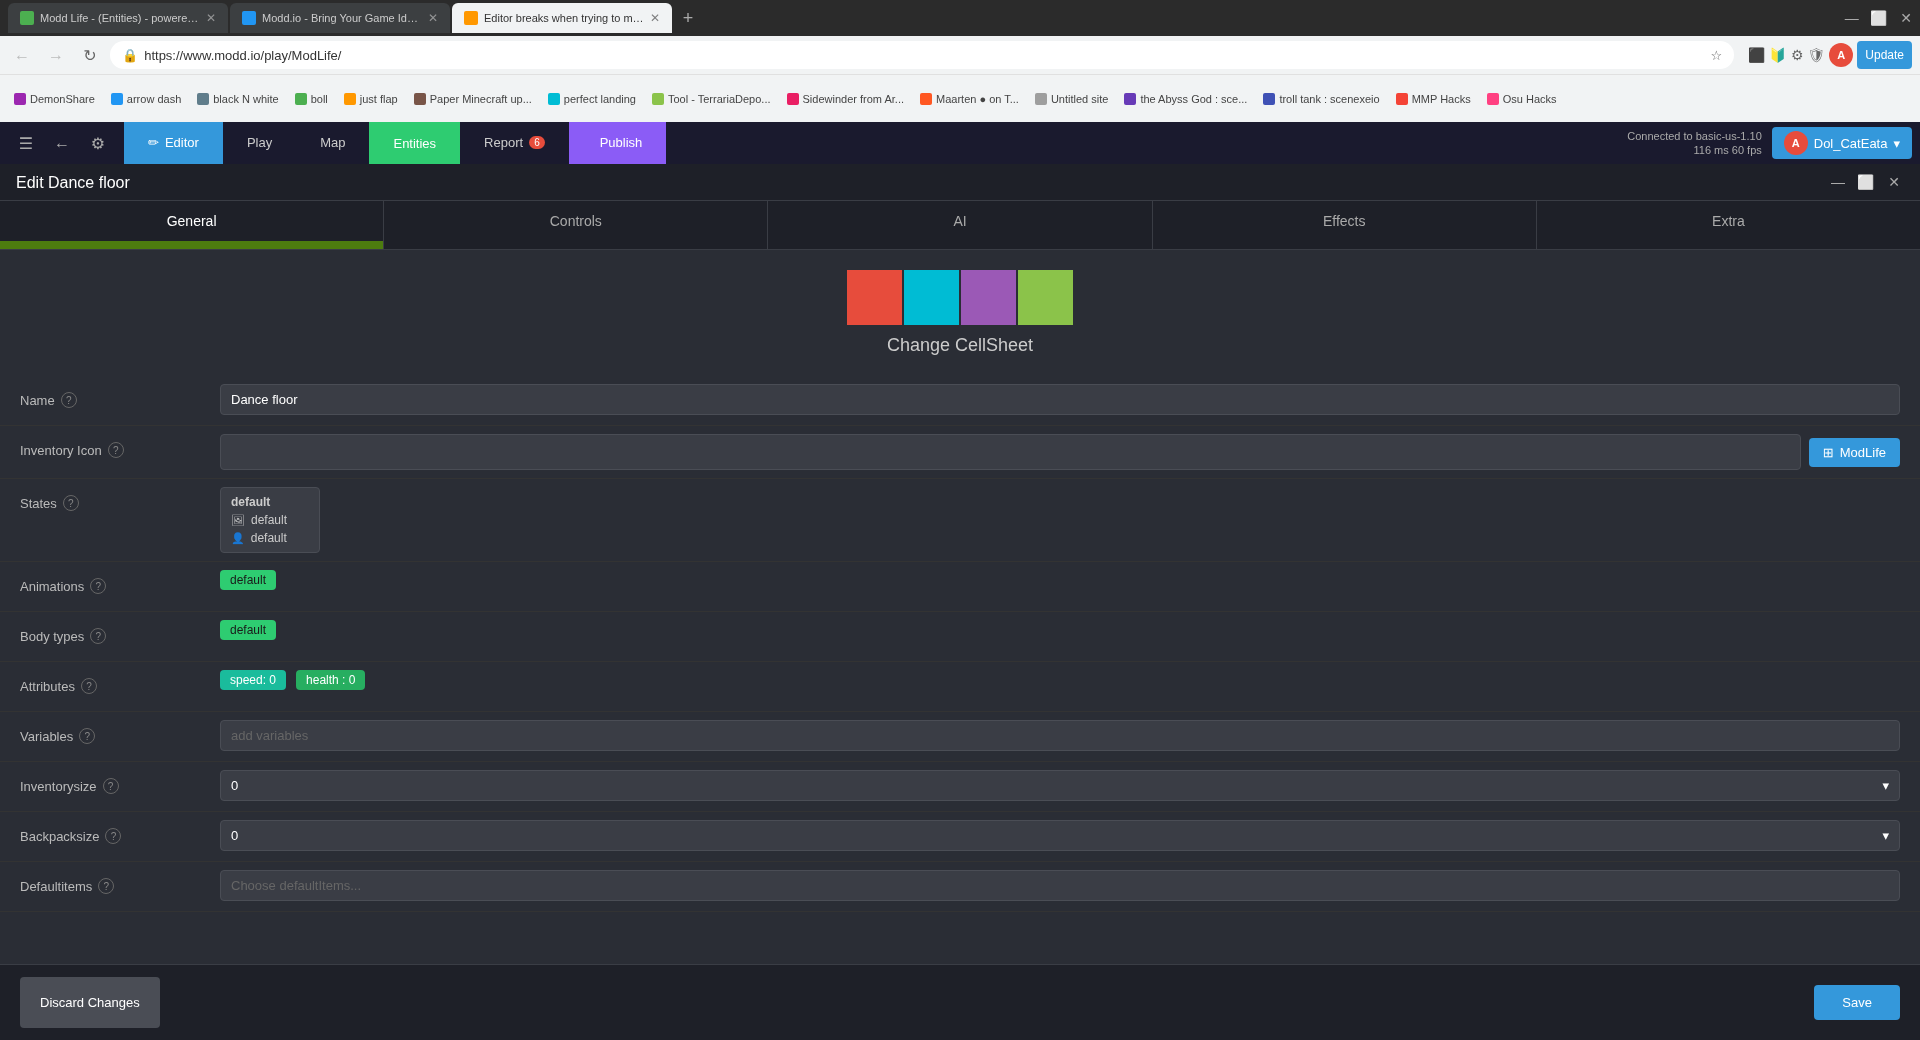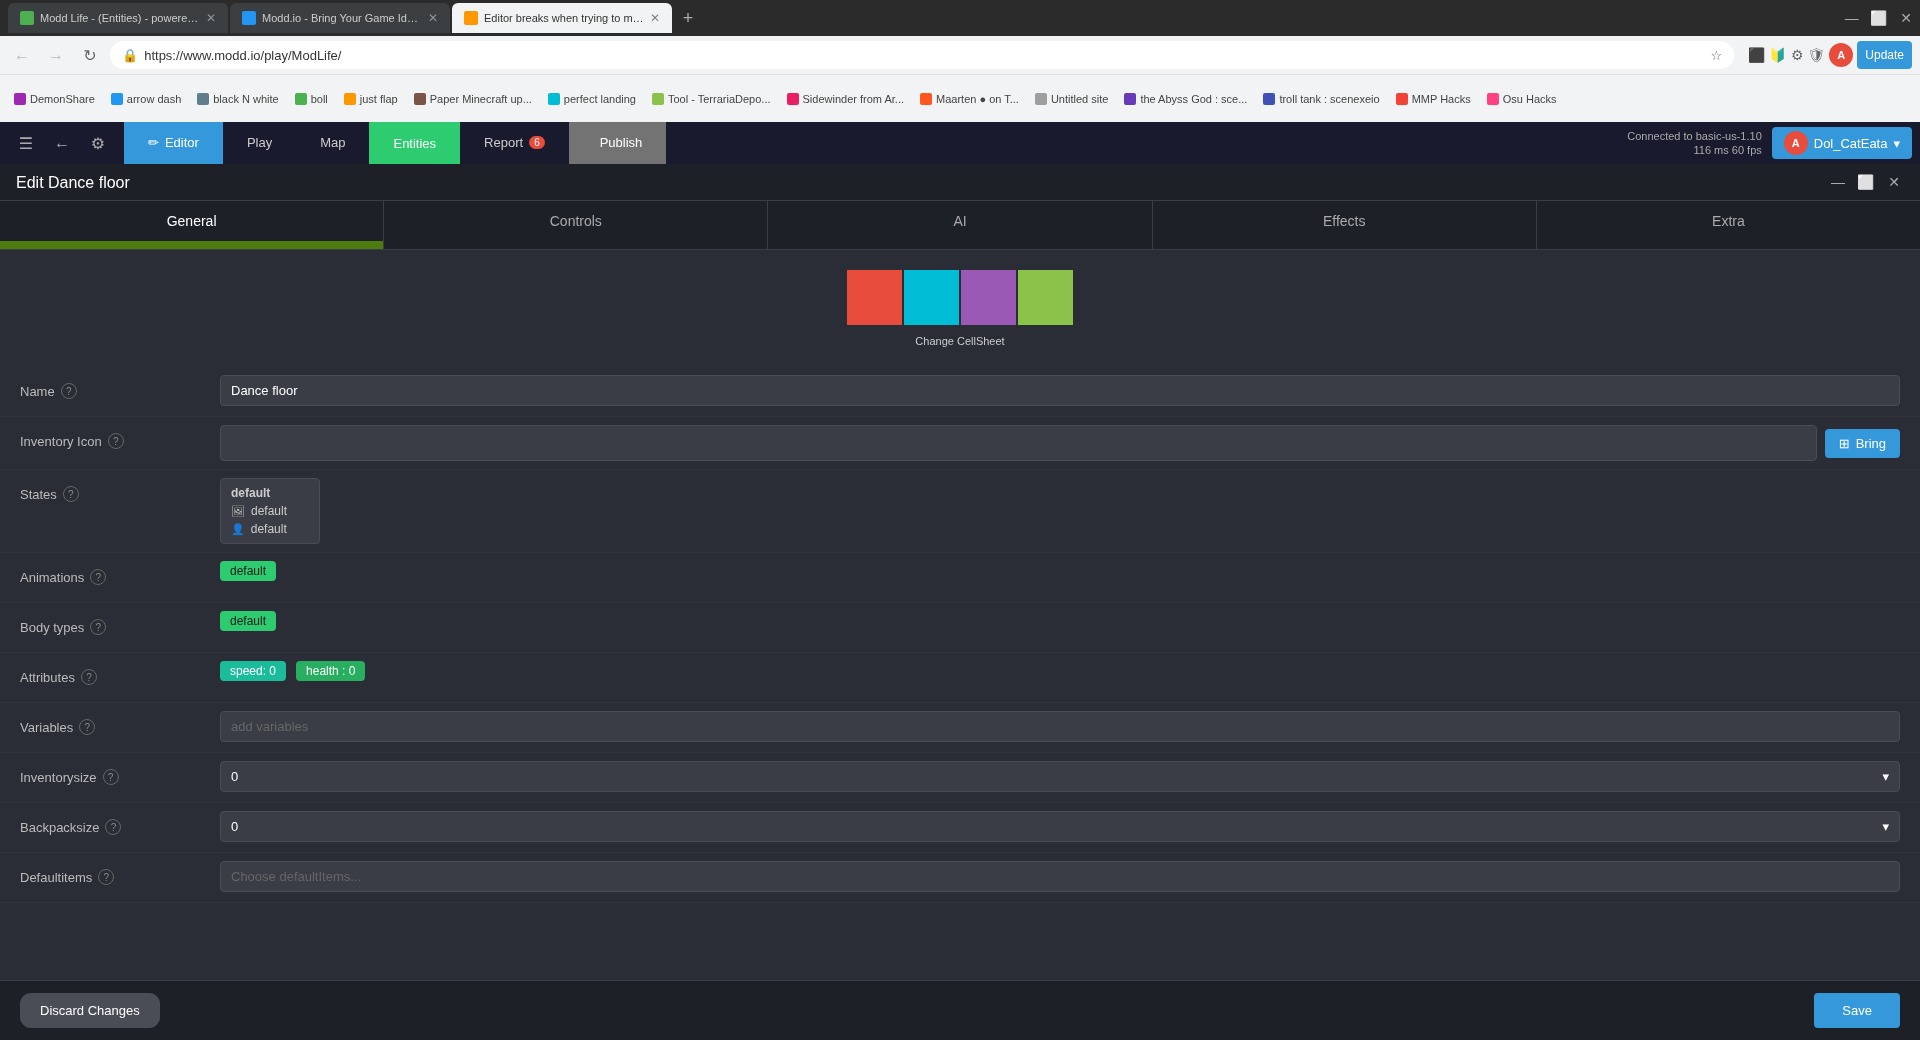--- a/index.html
+++ b/index.html
@@ -25,21 +25,21 @@
     
     .app-header { background: #1a1a2e; height: 42px; display: flex; align-items: center; gap: 0; }
     .app-header-left { display: flex; align-items: center; gap: 4px; padding: 0 10px; }
     .header-icon-btn { width: 32px; height: 32px; display: flex; align-items: center; justify-content: center; border-radius: 4px; color: #aaa; font-size: 16px; cursor: pointer; }
     .nav-tabs { display: flex; align-items: stretch; flex: 1; height: 42px; }
     .nav-tab { display: flex; align-items: center; padding: 0 24px; font-size: 13px; color: #ccc; cursor: pointer; border-bottom: 2px solid transparent; gap: 6px; }
     .nav-tab.active { background: #2ecc71; color: #fff; border-bottom: none; }
     .nav-tab.editor-tab { background: #3498db; color: #fff; }
     .nav-tab.report-tab { background: transparent; color: #ccc; }
     .badge { background: #e74c3c; color: #fff; border-radius: 10px; padding: 1px 5px; font-size: 10px; }
-    .nav-tab.publish-tab { background: #737373; color: #fff; padding-left: 31px; }
+    .nav-tab.publish-tab { background: #8b5cf6; color: #fff; padding-left: 31px; }
     .connection-info { font-size: 11px; color: #aaa; text-align: right; padding: 0 10px; }
     .connection-info div { line-height: 1.3; }
     .user-btn { background: #3498db; color: #fff; padding: 4px 12px; border-radius: 4px; display: flex; align-items: center; gap: 6px; cursor: pointer; font-size: 13px; margin-right: 8px; }
     .avatar { width: 24px; height: 24px; border-radius: 50%; background: #e74c3c; display: flex; align-items: center; justify-content: center; color: #fff; font-size: 11px; font-weight: bold; }
 
     
     .editor-panel { background: #2a2d35; display: flex; flex-direction: column; height: calc(1040px - 42px - 38px - 30px - 36px); }
     .panel-header { display: flex; align-items: flex-end; justify-content: space-between; background: #1e2028; padding: 8px 16px; border-bottom: 1px solid #3a3d45; }
     .panel-title { font-size: 16px; color: #fff; font-weight: 500; }
     .panel-controls { display: flex; gap: 8px; }
@@ -49,21 +49,21 @@
     .content-tabs { display: flex; background: #1e2028; border-bottom: 1px solid #3a3d45; }
     .content-tab { flex: 1; text-align: center; padding: 12px; color: #aaa; cursor: pointer; font-size: 14px; border-bottom: 2px solid transparent; }
     .content-tab.active { color: #fff; border-bottom: 8px solid #4d7c0f; }
     .content-tab-divider { width: 1px; background: #3a3d45; }
 
     
     .form-area { flex: 1; overflow-y: auto; padding: 0; background: #2a2d35; }
     .sprite-preview { display: flex; flex-direction: column; align-items: center; padding: 20px; gap: 10px; }
     .sprite-colors { display: flex; gap: 2px; }
     .color-block { width: 55px; height: 55px; }
-    .change-cellsheet-btn { color: #ccc; font-size: 11px; background: none; border: none; cursor: pointer; }
+    .change-cellsheet-btn { color: #ccc; font-size: 18px; background: none; border: none; cursor: pointer; }
 
     .form-row { display: flex; align-items: flex-start; padding: 8px 20px; min-height: 50px; border-bottom: 1px solid #333; }
     .form-label { width: 200px; min-width: 200px; display: flex; align-items: center; gap: 6px; color: #bbb; font-size: 13px; padding-top: 8px; }
     .help-icon { width: 16px; height: 16px; border-radius: 50%; border: 1px solid #666; display: flex; align-items: center; justify-content: center; font-size: 10px; color: #888; cursor: pointer; }
     .form-control { flex: 1; }
     .text-input { width: 100%; background: #3a3d45; border: 1px solid #4a4d55; border-radius: 4px; padding: 7px 10px; color: #fff; font-size: 13px; outline: none; }
     .text-input::placeholder { color: #666; }
     .inventory-icon-row { display: flex; gap: 8px; align-items: center; }
     .icon-input { flex: 1; background: #3a3d45; border: 1px solid #4a4d55; border-radius: 4px; padding: 7px 10px; color: #fff; font-size: 13px; min-height: 36px; }
     .upload-btn { background: #3498db; color: #fff; border: none; border-radius: 4px; padding: 7px 14px; cursor: pointer; display: flex; align-items: center; gap: 6px; font-size: 13px; white-space: nowrap; }
@@ -76,21 +76,21 @@
     
     .tag { background: #2ecc71; color: #1a1a1a; border-radius: 4px; padding: 3px 10px; font-size: 12px; font-weight: 500; display: inline-flex; align-items: center; }
     .attribute-tag { background: #1abc9c; color: #fff; border-radius: 4px; padding: 3px 10px; font-size: 12px; display: inline-flex; align-items: center; margin-right: 4px; }
     .attribute-tag-green { background: #27ae60; }
 
     
     .dropdown-input { width: 100%; background: #3a3d45; border: 1px solid #4a4d55; border-radius: 4px; padding: 7px 10px; color: #fff; font-size: 13px; display: flex; align-items: center; justify-content: space-between; cursor: pointer; }
 
     
     .bottom-bar { display: flex; justify-content: space-between; align-items: center; padding: 12px 20px; background: #1e2028; border-top: 1px solid #3a3d45; position: fixed; bottom: 0; width: 100%; }
-    .discard-btn { background: #4a4d55; color: #fff; border: none; border-radius: 11px; padding: 10px 20px; cursor: pointer; font-size: 13px; }
+    .discard-btn { background: #4a4d55; color: #fff; border: none; border-radius: 4px; padding: 18px 20px; cursor: pointer; font-size: 13px; }
     .save-btn { background: #3498db; color: #fff; border: none; border-radius: 4px; padding: 10px 28px; cursor: pointer; font-size: 13px; }
   </style>
 </head>
 <body>
 
 <div class="browser-chrome">
   <div class="tab-bar">
     <div class="tab">
       <div class="tab-favicon" style="background:#4CAF50;"></div>
       <span class="tab-title">Modd Life - (Entities) - powered...</span>
@@ -290,21 +290,21 @@
     <div class="form-row">
       <div class="form-label">
         <span>Inventory Icon</span>
         <div class="help-icon">?</div>
       </div>
       <div class="form-control">
         <div class="inventory-icon-row">
           <div class="icon-input"></div>
           <button class="upload-btn">
             <span>⊞</span>
-            <span>Bring</span>
+            <span>ModLife</span>
           </button>
         </div>
       </div>
     </div>
 
     <div class="form-row">
       <div class="form-label">
         <span>States</span>
         <div class="help-icon">?</div>
       </div>

